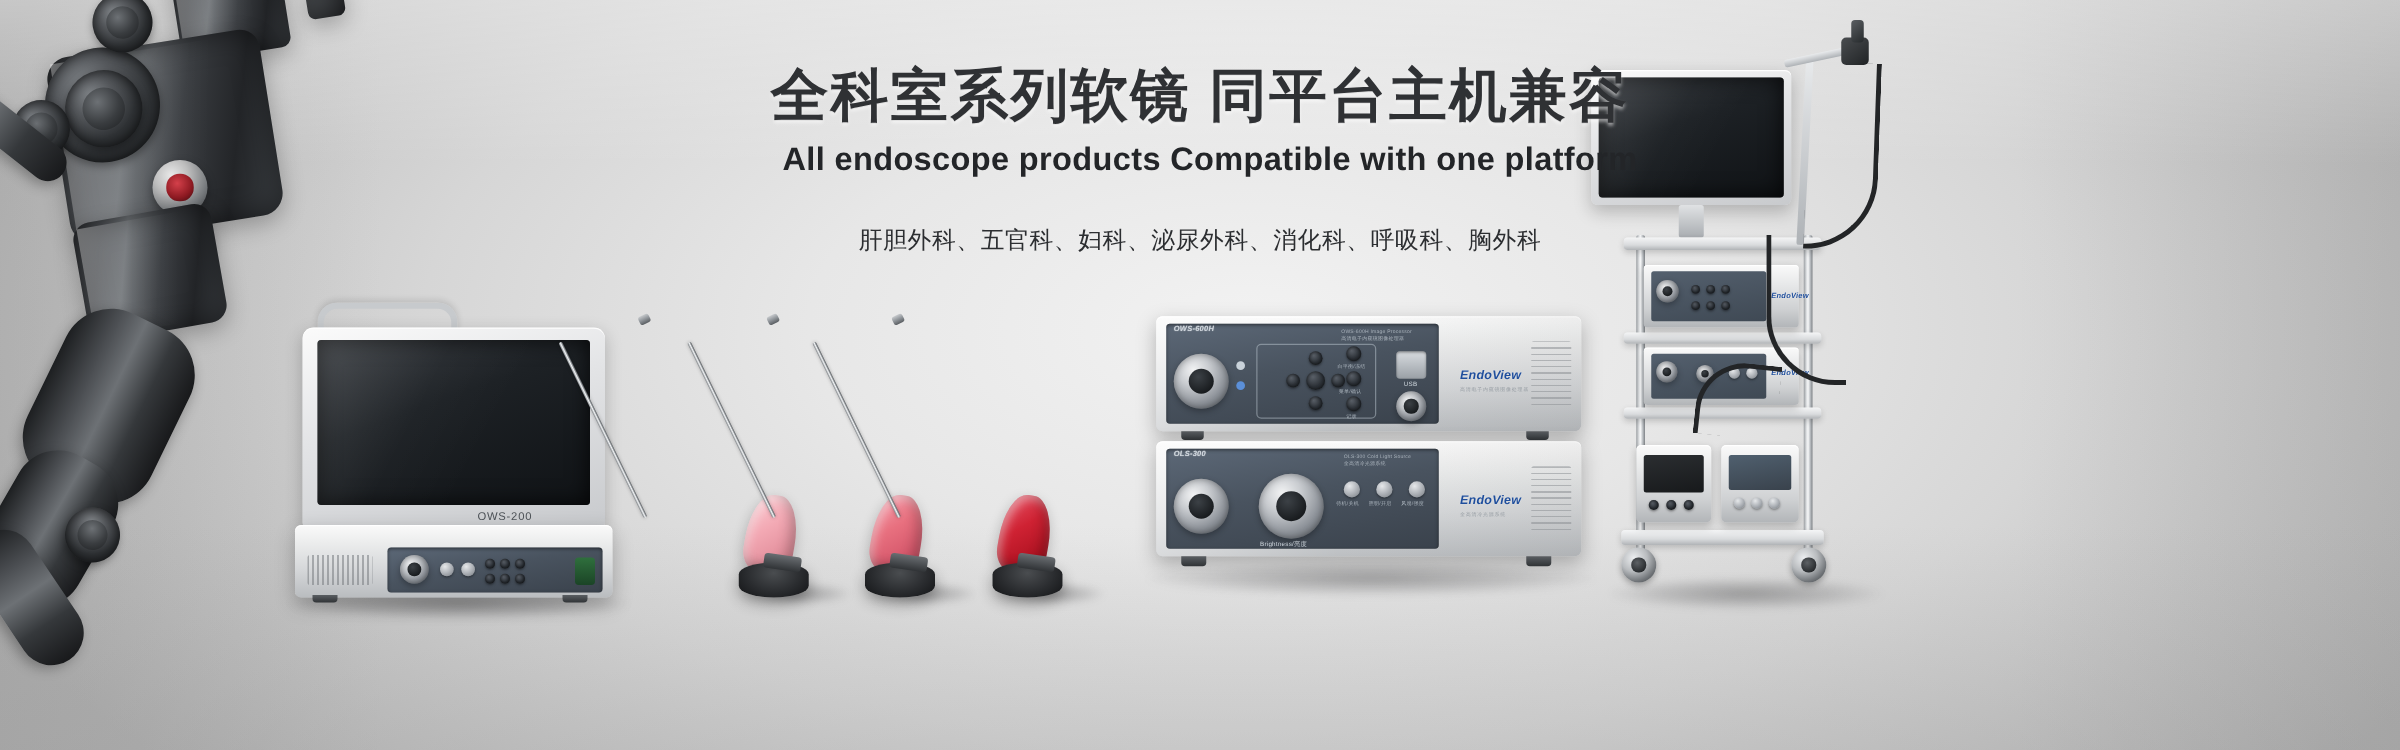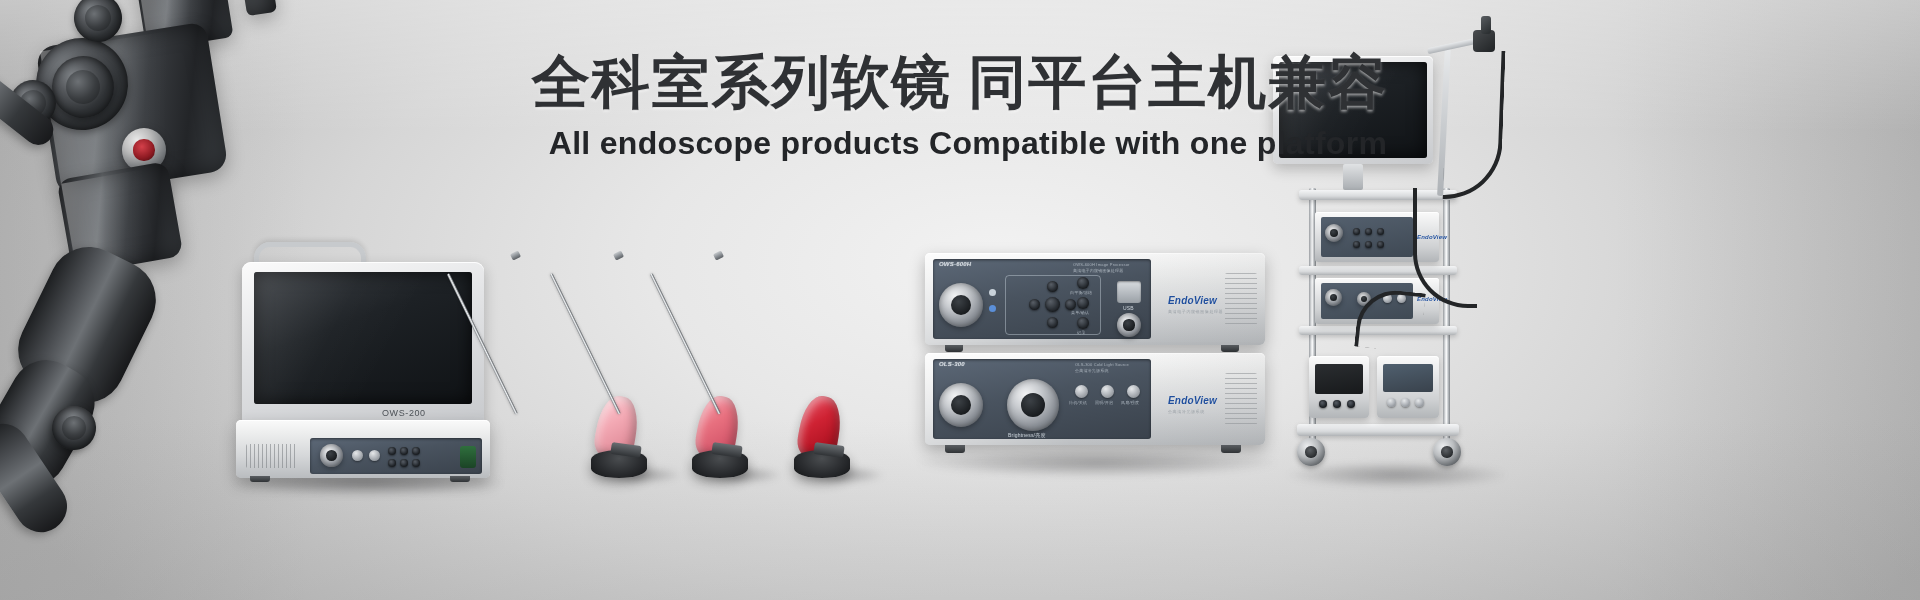--- a/index.html
+++ b/index.html
@@ -26,32 +26,31 @@
 
   
   #text-block {
     position: absolute;
     left: 0; right: 0;
     top: 52px;
     text-align: center;
     z-index: 40;
   }
   #headline {
-    font-size: 58px;
+    font-size: 46px;
     font-weight: bold;
     letter-spacing: 2px;
     color: #2f3134;
     line-height: 1.08;
     text-shadow: 0 2px 3px rgba(255,255,255,0.55), 0 1px 0 rgba(80,80,80,0.18);
     white-space: nowrap;
-    font-family: Liberation Serif, serif;
   }
   #subhead {
     margin-top: 10px;
-    font-size: 32px;
+    font-size: 26px;
     font-weight: bold;
     letter-spacing: 0.3px;
     color: #232528;
     white-space: nowrap;
     padding-left: 16px;
   }
   #spec-cn {
     margin-top: 36px;
     font-size: 19px;
     color: #2c2e31;
@@ -551,16 +550,17 @@
                 border-left:4px solid #232527; border-bottom:4px solid #232527;
                 border-radius:0 0 0 55px;"></div>
     <div style="position:absolute; left:62px; top:252px; width:66px; height:60px;
                 border-top:4px solid #232527; border-left:4px solid #232527;
                 border-radius:40px 0 0 0; transform:rotate(6deg);"></div>
   </div>
 
   <div id="text-block">
     <div id="headline">全科室系列软镜 同平台主机兼容</div>
     <div id="subhead">All endoscope products Compatible with one platform</div>
+    <div id="spec-cn">肝胆外科、五官科、妇科、泌尿外科、消化科、呼吸科、胸外科</div>
   </div>
 
   <div id="vignette"></div>
 </div>
 
 </body></html>

